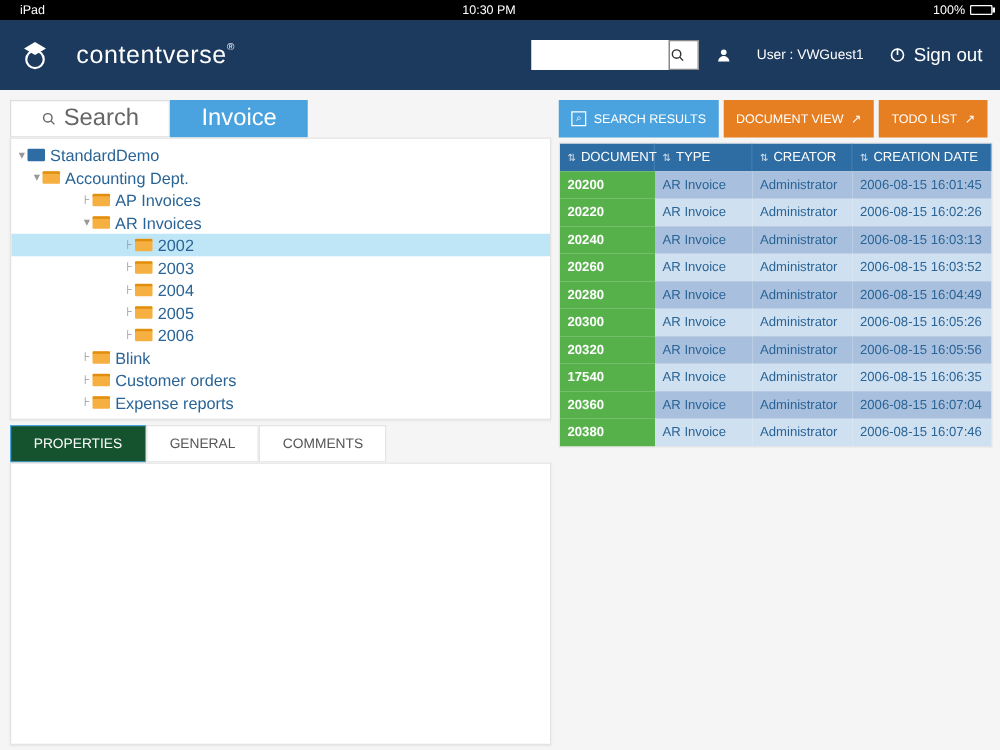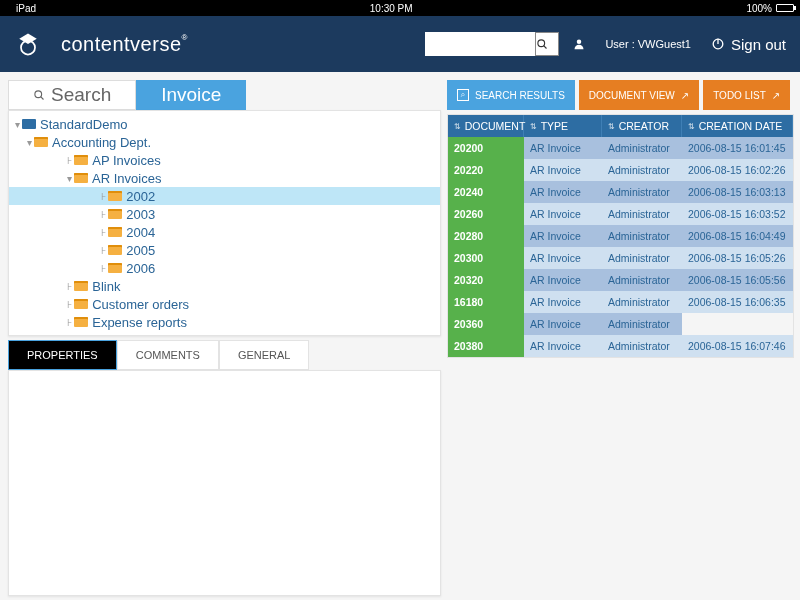--- a/index.html
+++ b/index.html
@@ -46,21 +46,21 @@
   .tree-row .cab { width: 14px; height: 10px; background: #2d6da3; border-radius: 1px; margin-right: 4px; display: inline-block; }
   .tree-row.sel { background: #bee6f7; }
   .lvl0 { padding-left: 18px; }
   .lvl1 { padding-left: 58px; }
   .lvl2 { padding-left: 92px; }
   .tree-wrap { position: relative; }
 
   
   .bottom-tabs { display: flex; margin-top: 4px; height: 30px; }
   .bot-tab { padding: 0 18px; font-size: 11px; display: flex; align-items: center; border: 1px solid #e3e3e3; background: #fff; color: #555; cursor: pointer; }
-  .bot-tab.active { background: #000000; color: #fff; border-color: #4aa3df; }
+  .bot-tab.active { background: #14532d; color: #fff; border-color: #4aa3df; }
 
   
   .action-bar { display: flex; gap: 4px; height: 30px; }
   .chip { display: flex; align-items: center; gap: 6px; padding: 0 10px; font-size: 10px; color: #fff; cursor: pointer; }
   .chip.blue { background: #4aa3df; }
   .chip.orange { background: #e67e22; }
   .chip .mini { width: 12px; height: 12px; border: 1px solid #fff; display: inline-flex; align-items: center; justify-content: center; font-size: 8px; }
 
   
   .grid { margin-top: 4px; border: 1px solid #e3e3e3; font-size: 10.5px; }
@@ -210,24 +210,24 @@
             <span>Test UI</span>
           </div>
 
       </div>
     </div>
     <div class="bottom-tabs">
       <div class="bot-tab active">
           <span>PROPERTIES</span>
         </div>
       <div class="bot-tab">
-          <span>COMMENTS</span>
+          <span>GENERAL</span>
         </div>
       <div class="bot-tab">
-          <span>GENERAL</span>
+          <span>COMMENTS</span>
         </div>
     </div>
     <div class="left-card" style="flex:1; margin-top:0"></div>
   </div>
 
   <div class="right">
     <div class="action-bar">
       <div class="chip blue">
         <span class="mini">⌕</span>
         <span>SEARCH RESULTS</span>
@@ -298,29 +298,30 @@
             <div class="td col-creator">Administrator</div>
             <div class="td col-date">2006-08-15 16:05:26</div>
           </div>
           <div class="grid-row row-a">
             <div class="td col-doc cell-doc">20320</div>
             <div class="td col-type">AR Invoice</div>
             <div class="td col-creator">Administrator</div>
             <div class="td col-date">2006-08-15 16:05:56</div>
           </div>
           <div class="grid-row row-b">
-            <div class="td col-doc cell-doc">16180</div>
+            <div class="td col-doc cell-doc">17540</div>
             <div class="td col-type">AR Invoice</div>
             <div class="td col-creator">Administrator</div>
             <div class="td col-date">2006-08-15 16:06:35</div>
           </div>
           <div class="grid-row row-a">
             <div class="td col-doc cell-doc">20360</div>
             <div class="td col-type">AR Invoice</div>
             <div class="td col-creator">Administrator</div>
+            <div class="td col-date">2006-08-15 16:07:04</div>
           </div>
           <div class="grid-row row-b">
             <div class="td col-doc cell-doc">20380</div>
             <div class="td col-type">AR Invoice</div>
             <div class="td col-creator">Administrator</div>
             <div class="td col-date">2006-08-15 16:07:46</div>
           </div>
         </div>
     </div>
   </div>

